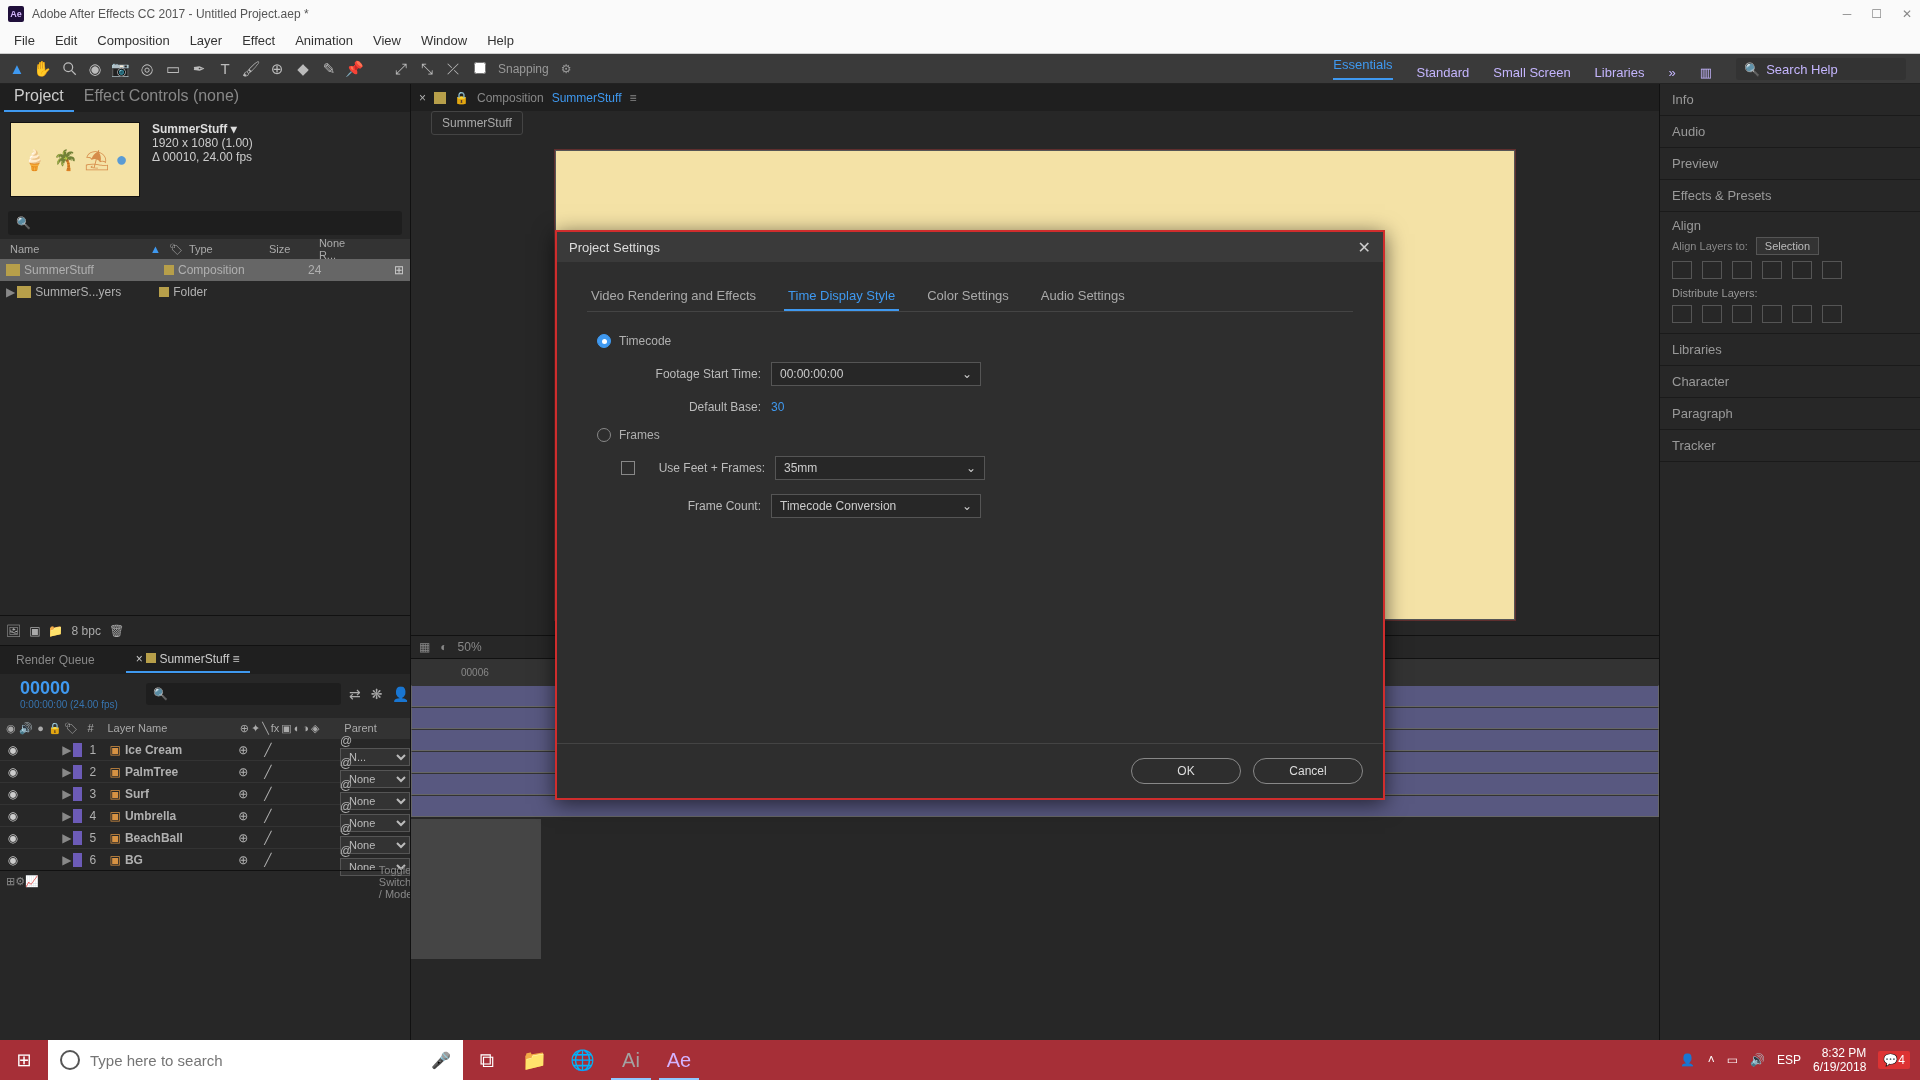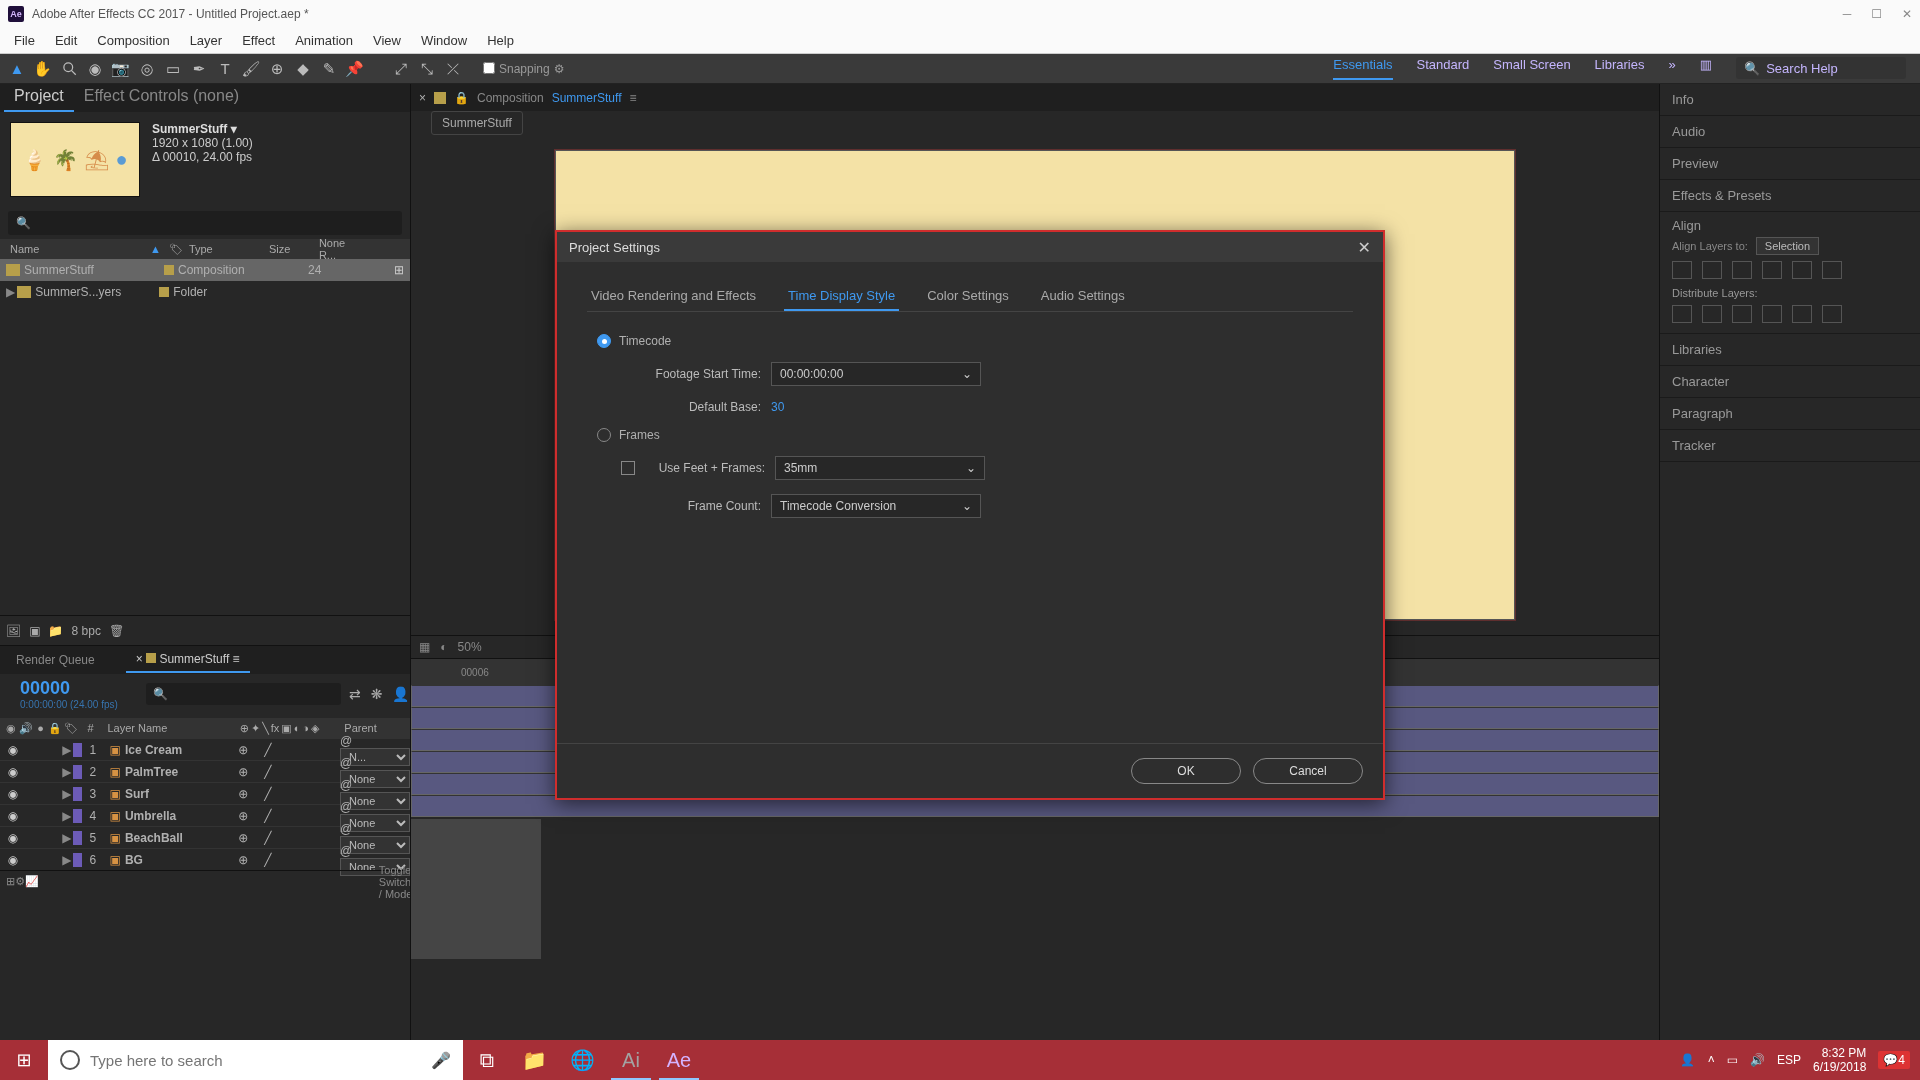--- a/index.html
+++ b/index.html
@@ -6,23 +6,23 @@
 body{width:1920px;height:1080px;background:#1e1e1e;overflow:hidden;font-size:12px;color:#b0b0b0}
 .titlebar{height:28px;background:#fafafa;display:flex;align-items:center;padding:0 8px;color:#555}
 .titlebar .ae-logo{width:16px;height:16px;background:#1f0f3a;color:#d6b9ff;display:inline-flex;align-items:center;justify-content:center;font-size:9px;font-weight:bold;margin-right:8px;border-radius:2px}
 .win-controls{margin-left:auto;display:flex;gap:20px;color:#888}
 .win-controls span{cursor:pointer}
 .menubar{height:26px;background:#fafafa;display:flex;align-items:center;padding:0 4px;color:#333;border-bottom:1px solid #ccc}
 .menubar div{padding:4px 10px;font-size:13px}
 .toolbar{height:30px;background:#3a3a3a;display:flex;align-items:center;padding:0 4px;border-bottom:1px solid #222}
 .tool-ico{width:26px;height:26px;display:flex;align-items:center;justify-content:center;color:#bbb;font-size:15px}
 .tool-ico.active{color:#3f99f0}
-.toolbar .snapping{display:flex;gap:4px;margin-left:17px;color:#999}
+.toolbar .snapping{display:flex;gap:12px;margin-left:8px;color:#999}
 .snapping input{width:12px;height:12px}
-.workspaces{margin-left:auto;display:flex;align-items:flex-start;gap:24px;padding-right:10px}
+.workspaces{margin-left:auto;display:flex;align-items:flex-end;gap:24px;padding-right:10px}
 .workspaces span{color:#c4b5fd;font-size:13px}
 .workspaces span.active{color:#3f99f0;border-bottom:2px solid #3f99f0;padding-bottom:6px}
 .workspaces .search{display:flex;align-items:center;gap:6px;color:#666;background:#333;height:22px;padding:0 8px;width:170px;border-radius:3px}
 .main{display:flex;height:calc(100% - 28px - 26px - 30px - 40px)}
 .left{width:410px;background:#272727;display:flex;flex-direction:column}
 .panel-tabs{height:28px;display:flex;align-items:flex-end;padding:0 4px;background:#1f1f1f}
 .panel-tab{padding:5px 10px;color:#888;font-size:16px;border-bottom:2px solid transparent}
 .panel-tab.active{color:#ccc;border-bottom:2px solid #3f99f0}
 .project-header{display:flex;padding:10px;gap:12px;align-items:flex-start}
 .thumb{width:130px;height:75px;background:#f4e2a6;border:1px solid #111;display:flex;align-items:center;justify-content:center;gap:6px;font-size:20px}

